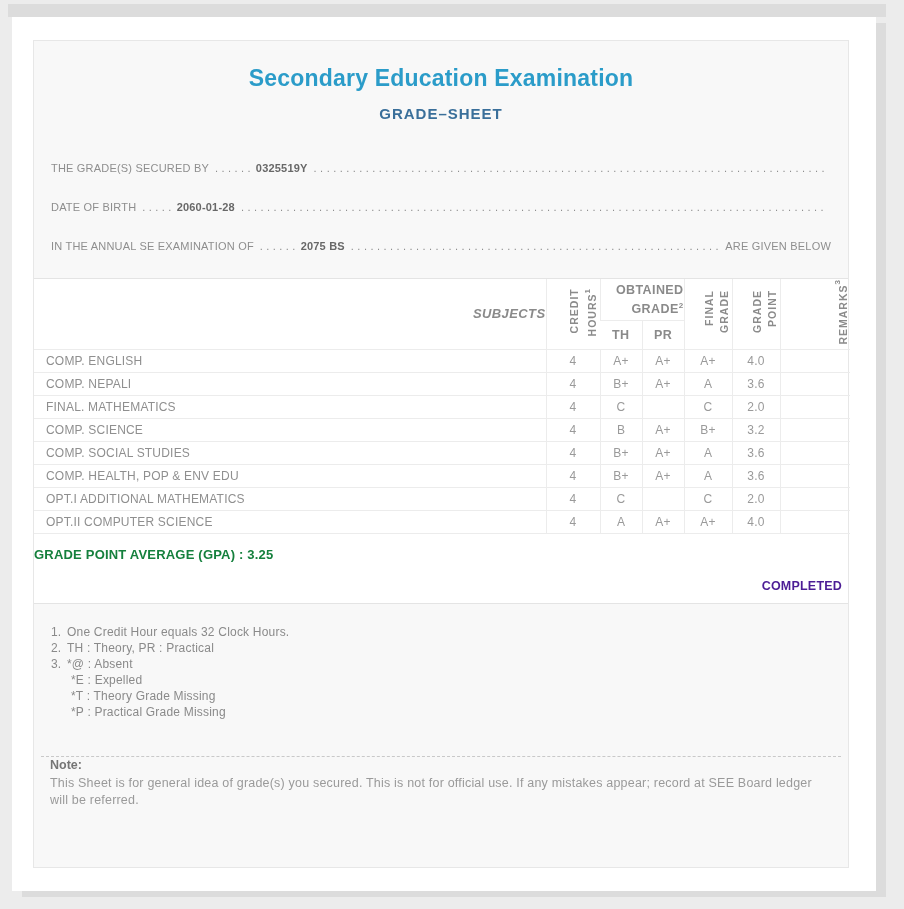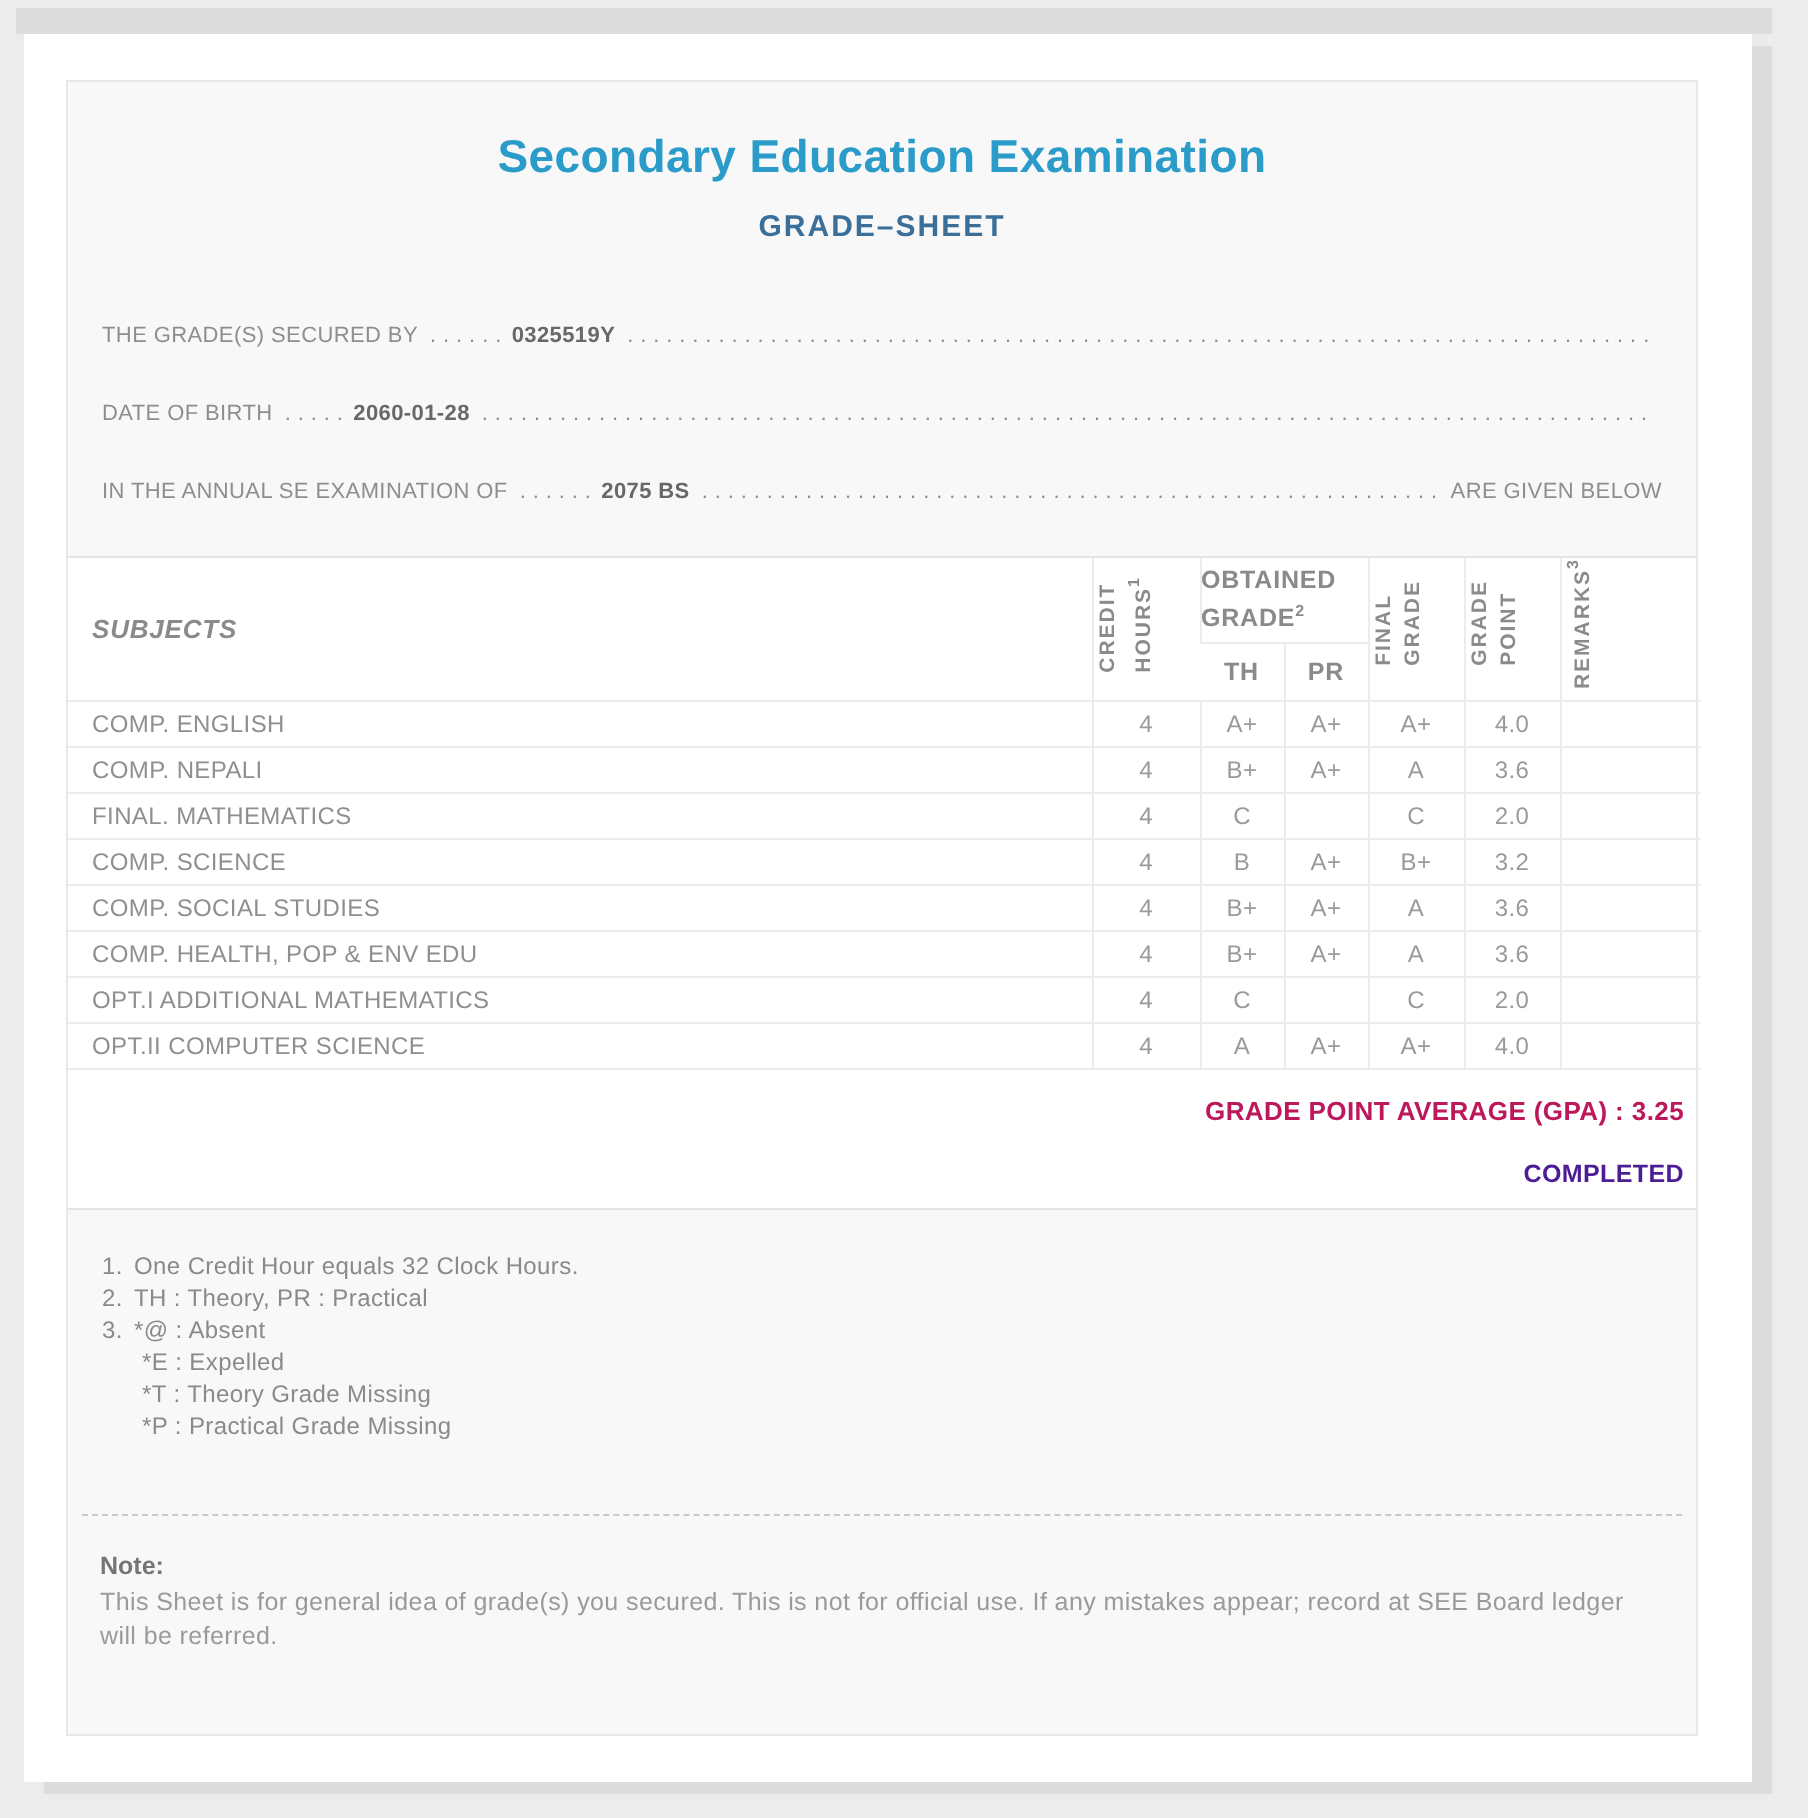--- a/index.html
+++ b/index.html
@@ -50,21 +50,21 @@
   .white-block {
     margin-top:24px; background:#ffffff;
     border-top:1px solid #e4e4e4; border-bottom:1px solid #e4e4e4;
   }
   table.grades { width:100%; border-collapse:collapse; table-layout:fixed; }
   col.c-subj { width:512px; } col.c-cred { width:54px; }
   col.c-th { width:42px; } col.c-pr { width:42px; }
   col.c-fin { width:48px; } col.c-gp { width:48px; } col.c-rem { width:70px; }
   th, td { border-left:1px solid #ececec; font-weight:normal; }
   th:first-child, td:first-child { border-left:none; }
-  tr.h1 th { height:40px; vertical-align:middle; text-align:left; }
+  tr.h1 th { height:40px; vertical-align:middle; text-align:right; }
   tr.h2 th { height:27px; border-top:1px solid #ececec; vertical-align:middle; text-align:center; }
   th.span2 { height:67px; }
   th.subj-h {
     text-align:left; padding-left:12px; font-size:13px; font-weight:700;
     color:#8a8a8a; letter-spacing:0.4px;font-style:italic;
   }
   .vert {
     display:inline-block; writing-mode:vertical-rl; transform:rotate(180deg);
     font-size:10.5px; font-weight:700; letter-spacing:1px; line-height:1.4;
     color:#8b8b8b; white-space:nowrap;
@@ -76,35 +76,35 @@
   .thpr-h { font-size:12.5px; font-weight:700; color:#8a8a8a; letter-spacing:0.4px; }
   sup { font-size:8px; }
   td {
     height:23px; border-top:1px solid #ececec; font-size:12px; color:#9a9a9a;
     text-align:center; letter-spacing:0.2px;
   }
   td.subj { text-align:left; padding-left:12px; color:#8f8f8f; }
   table.grades tr:last-child td { border-bottom:1px solid #ececec; }
   
   .gpa-line {
-    padding:14px 6px 0 0; text-align:right; font-size:13px; font-weight:700;
-    color:#be185d; line-height:13px; letter-spacing:0.2px;
+    padding:14px 6px 0 0; text-align:left; font-size:13px; font-weight:700;
+    color:#15803d; line-height:13px; letter-spacing:0.2px;
   }
   .completed-line {
     padding:19px 6px 10px 0; text-align:right; font-size:12.5px; font-weight:700;
     color:#4c1d95; line-height:13px; letter-spacing:0.2px;
   }
   
   .footnotes { margin-top:20px; padding-left:17px; font-size:12px; color:#8a8a8a; }
   .fn-item { display:flex; line-height:16px; letter-spacing:0.2px; }
   .fn-num { width:16px; flex:0 0 auto; }
   .fn-sub { padding-left:20px; line-height:16px; letter-spacing:0.2px; }
   
   .dashed-divider { margin:36px 7px 0 7px; border-top:1px dashed #c9c9c9; height:0; }
-  .note-block { margin-top:17px; padding:0 16px; }
+  .note-block { padding:0 16px; }
   .note-heading { font-size:12.5px; font-weight:700; color:#757575; line-height:16px; }
   .note-body { margin-top:2px; font-size:12.5px; color:#9a9a9a; line-height:17px; letter-spacing:0.2px; }
 </style>
 </head>
 <body>
 
 <div class="top-strip"></div>
 
 <div class="card">
   <div class="panel">

